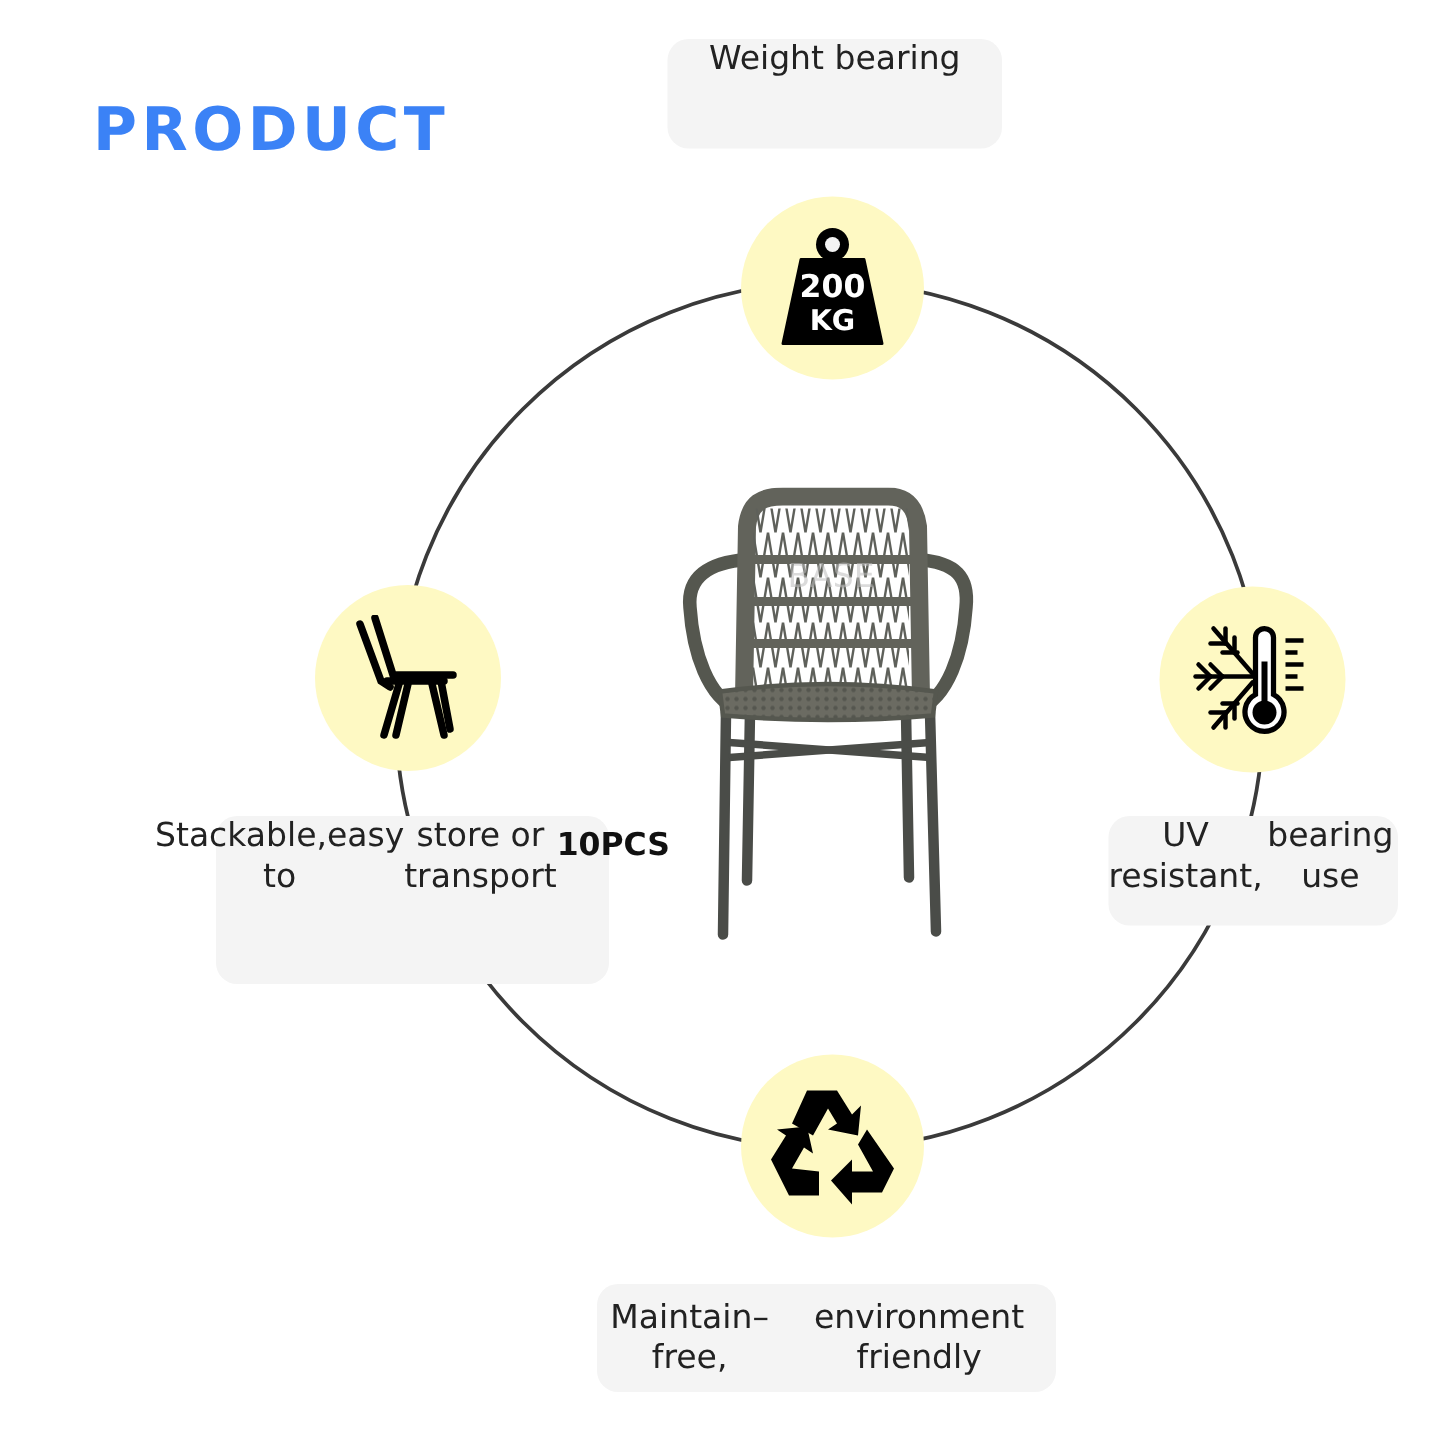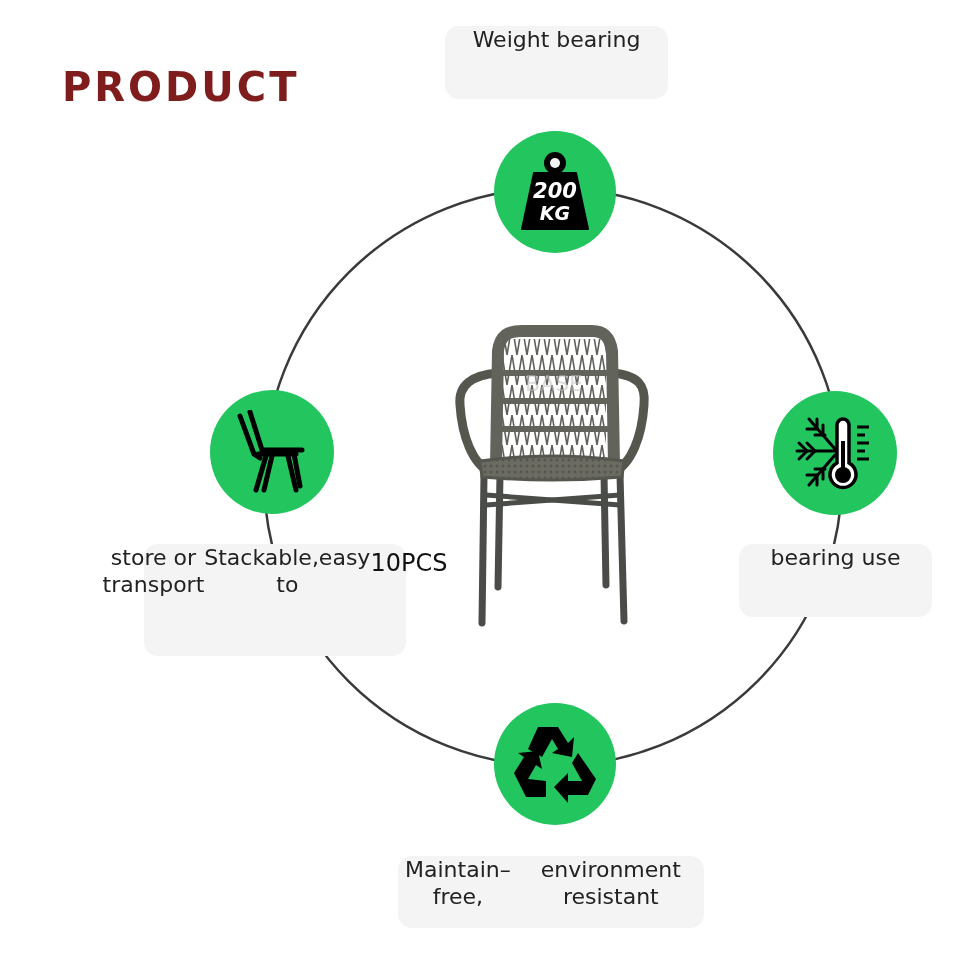--- a/index.html
+++ b/index.html
@@ -1,22 +1,22 @@
 <!DOCTYPE html>
 <html><head>
 <meta charset="utf-8">
 <style>
   html, body { margin:0; padding:0; background:#ffffff; }
   body { width:960px; height:960px; position:relative; overflow:hidden; font-family:"DejaVu Sans", sans-serif; }
-  .title { position:absolute; left:62px; top:62px; font-family:"DejaVu Sans", sans-serif; font-weight:bold; font-size:40px; line-height:50px; letter-spacing:3px; color:#7f1d1d; }
+  .title { position:absolute; left:62px; top:62px; font-family:"DejaVu Sans", sans-serif; font-weight:bold; font-size:40px; line-height:50px; letter-spacing:3px; color:#3b82f6; }
   .title div { white-space:nowrap; }
   .ring { position:absolute; left:0; top:0; }
-  .badge { position:absolute; border-radius:50%; background:#22c55e; display:flex; align-items:center; justify-content:center;font-style:italic; }
+  .badge { position:absolute; border-radius:50%; background:#fef9c3; display:flex; align-items:center; justify-content:center; }
   .label { position:absolute; background:#f4f4f4; border-radius:14px; text-align:center; color:#222; font-family:"DejaVu Sans", sans-serif; font-size:22px; line-height:27px; display:flex; flex-direction:row; justify-content:center; }
-  .label .strong { font-weight:normal; font-size:24px; margin-top:6px; color:#111; }
+  .label .strong { font-weight:bold; font-size:21px; margin-top:6px; color:#111; }
   .chair { position:absolute; left:452px; top:325px; }
 </style>
 </head>
 <body>
 
 <div class="title">
   <div>PRODUCT</div>
 </div>
 
 <svg class="ring" width="960" height="960">
@@ -45,22 +45,22 @@
       <path d="M22 44 L60 44"></path>
       <path d="M30 46 L20 80"></path>
       <path d="M36 46 L28 80"></path>
       <path d="M58 44 L64 76"></path>
       <path d="M52 46 L60 80"></path>
     </g>
   </svg>
 </div>
 
 <div class="label" style="left:144px; top:544px; width:262px; height:112px;">
+  <div>Stackable,easy to</div>
   <div>store or transport</div>
-  <div>Stackable,easy to</div>
   <div class="strong">10PCS</div>
 </div>
 
 <div class="badge" style="left:773px; top:391px; width:124px; height:124px;">
   <svg width="80" height="76" viewBox="0 0 80 76">
     <g stroke="#000" stroke-width="3" fill="none" stroke-linecap="round">
       <line x1="2" y1="36" x2="42" y2="36"></line>
       <line x1="4" y1="28" x2="12" y2="36"></line>
         <line x1="4" y1="44" x2="12" y2="36"></line>
       <line x1="12" y1="28" x2="20" y2="36"></line>
@@ -83,39 +83,40 @@
       <line x1="62" y1="12" x2="74" y2="12"></line>
       <line x1="62" y1="20" x2="70" y2="20"></line>
       <line x1="62" y1="28" x2="74" y2="28"></line>
       <line x1="62" y1="36" x2="70" y2="36"></line>
       <line x1="62" y1="44" x2="74" y2="44"></line>
     </g>
   </svg>
 </div>
 
 <div class="label" style="left:739px; top:544px; width:193px; height:73px;">
+  <div>UV resistant,</div>
   <div>bearing use</div>
 </div>
 
 <div class="badge" style="left:494px; top:703px; width:122px; height:122px;">
   <svg width="86" height="82" viewBox="0 0 86 82">
     <g fill="#000">
 
       <path d="M26 4 L46 4 L56 20 L62 14 L60 34 L40 30 L46 26 L40 16 L30 34 L16 26 Z"></path>
 
       <path d="M66 30 L84 56 L76 72 L56 72 L56 80 L42 64 L56 50 L56 58 L70 58 L60 40 Z"></path>
 
       <path d="M2 50 L12 34 L6 30 L26 28 L30 46 L24 42 L16 56 L34 58 L34 74 L14 74 Z"></path>
     </g>
   </svg>
 </div>
 
-<div class="label" style="left:398px; top:856px; width:306px; height:72px;">
+<div class="label" style="left:398px; top:856px; width:306px; height:72px;align-items:center;">
   <div>Maintain–free,</div>
-  <div>environment resistant</div>
+  <div>environment friendly</div>
 </div>
 
 <svg class="chair" width="200" height="305" viewBox="0 0 200 305">
   <defs>
     <pattern id="weave" width="10" height="30" patternUnits="userSpaceOnUse">
       <path d="M0 0 L5 30 L10 0" stroke="#5e605a" stroke-width="1.6" fill="none"></path>
     </pattern>
     <pattern id="seatweave" width="6" height="6" patternUnits="userSpaceOnUse">
       <rect width="6" height="6" fill="#6b6b62"></rect>
       <circle cx="3" cy="3" r="1.5" fill="#55564f"></circle>

